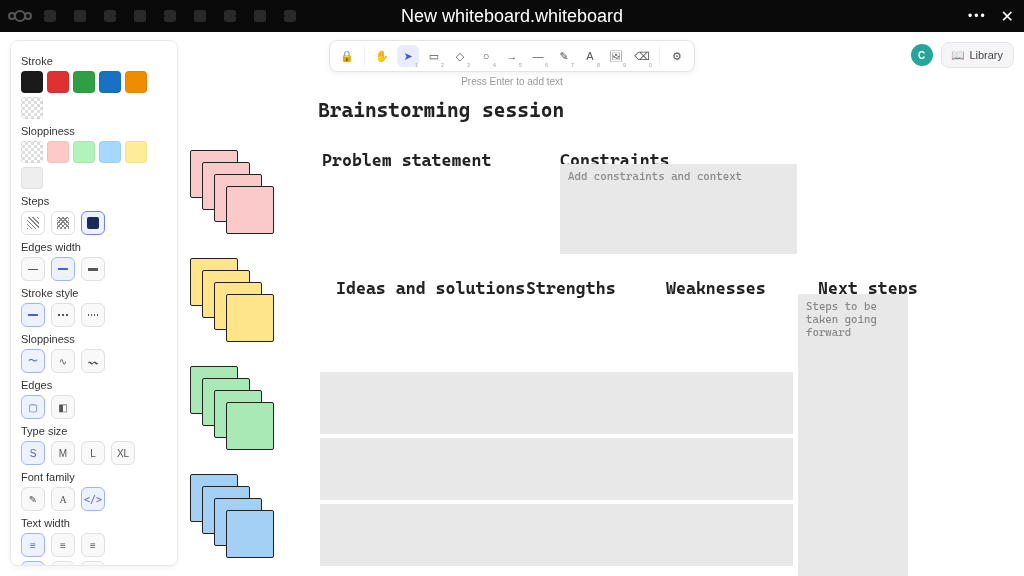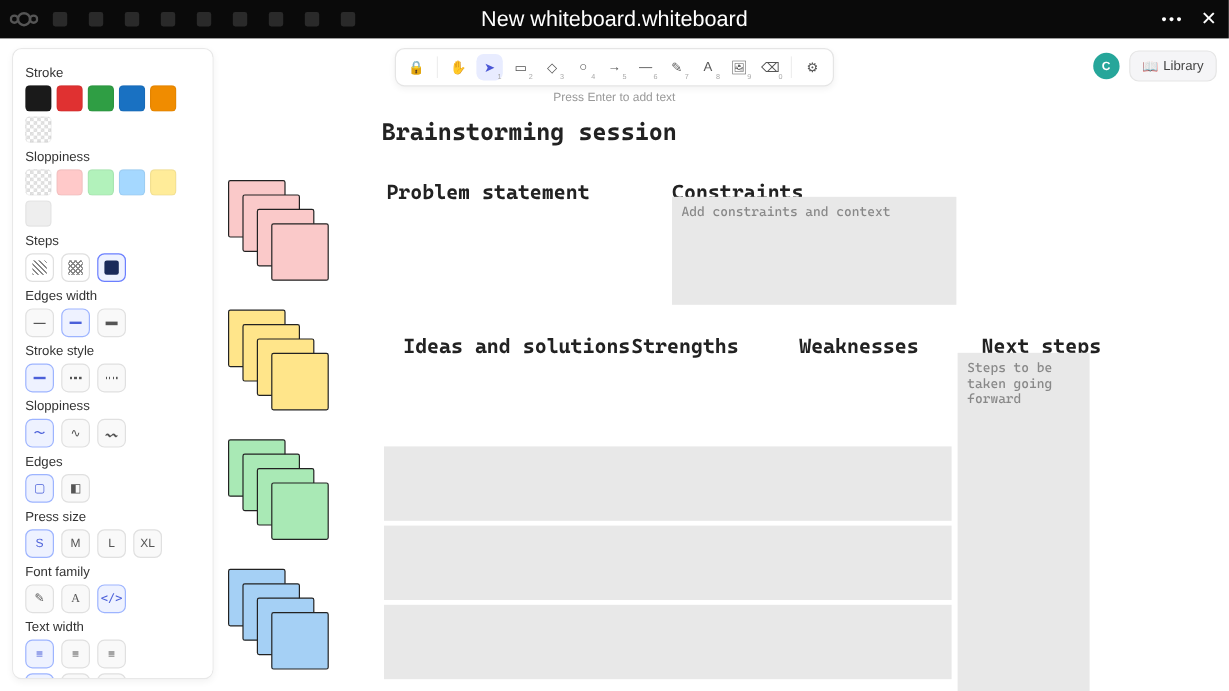--- a/index.html
+++ b/index.html
@@ -137,21 +137,21 @@
     <div class="opt">∿</div>
     <div class="opt">〰</div>
   </div>
 
   <h4>Edges</h4>
   <div class="opt-row">
     <div class="opt sel">▢</div>
     <div class="opt">◧</div>
   </div>
 
-  <h4>Press size</h4>
+  <h4>Type size</h4>
   <div class="opt-row">
     <div class="opt sel">S</div>
     <div class="opt">M</div>
     <div class="opt">L</div>
     <div class="opt">XL</div>
   </div>
 
   <h4>Font family</h4>
   <div class="opt-row">
     <div class="opt">✎</div>

